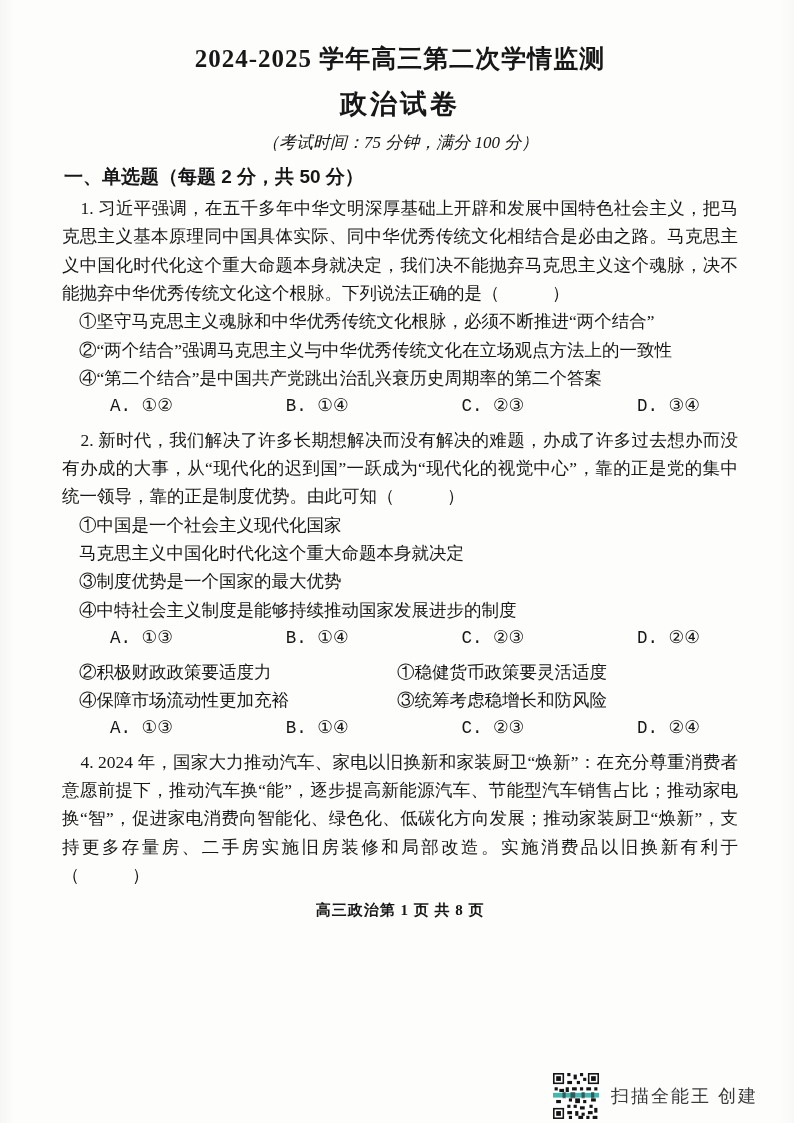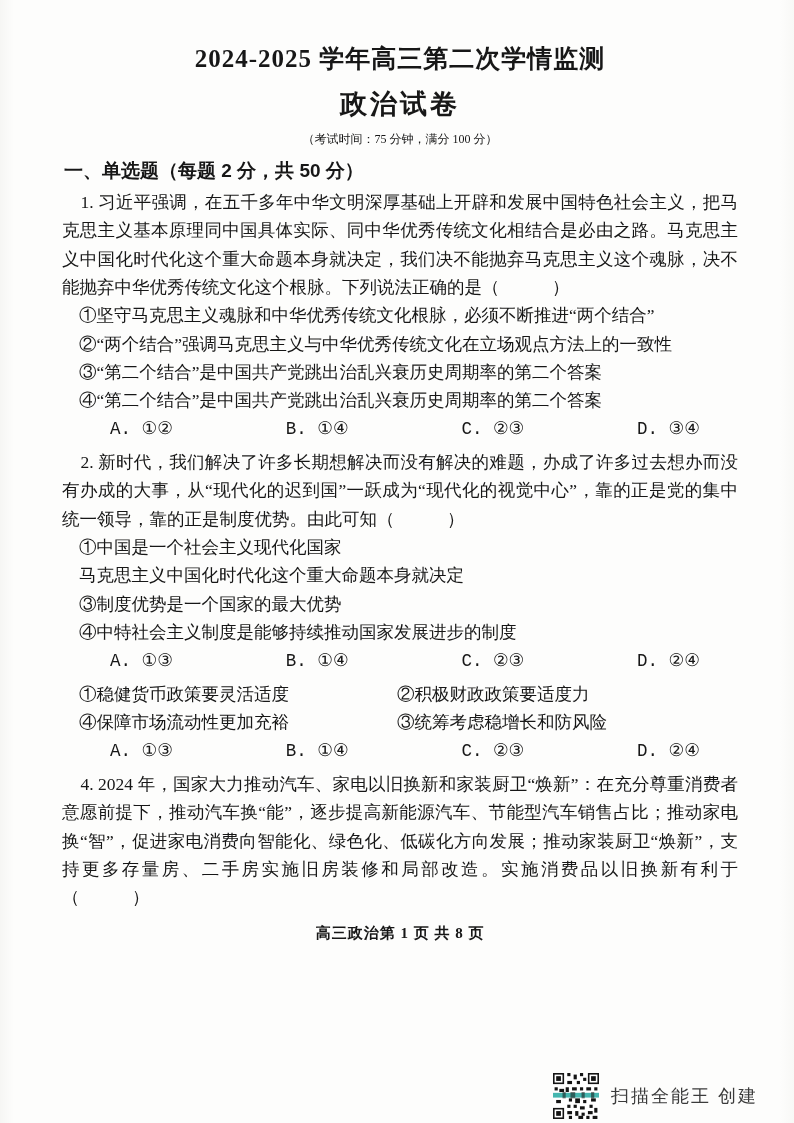--- a/index.html
+++ b/index.html
@@ -29,22 +29,23 @@
   }
   .doc-subtitle {
     text-align: center;
     font-size: 27px;
     font-weight: bold;
     letter-spacing: 3px;
     margin: 11px 0 0 0;
   }
   .exam-info {
     text-align: center;
-    font-size: 12px;
+    font-size: 17px;
     margin: 9px 0 0 0;
+    font-style: italic;
   }
   .section-heading {
     font-family: "Liberation Sans", "DejaVu Sans", sans-serif;
     font-size: 19px;
     font-weight: bold;
     margin: 10px 0 4px 2px;
   }
   .question { margin: 0 0 5px 0; }
   .stem {
     font-size: 17.5px;
@@ -105,21 +106,20 @@
 
   <h1 class="doc-title">2024-2025 学年高三第二次学情监测</h1>
   <h2 class="doc-subtitle">政治试卷</h2>
   <p class="exam-info">（考试时间：75 分钟，满分 100 分）</p>
   <h3 class="section-heading">一、单选题（每题 2 分，共 50 分）</h3>
 
   <div class="question">
     <p class="stem">1. 习近平强调，在五千多年中华文明深厚基础上开辟和发展中国特色社会主义，把马克思主义基本原理同中国具体实际、同中华优秀传统文化相结合是必由之路。马克思主义中国化时代化这个重大命题本身就决定，我们决不能抛弃马克思主义这个魂脉，决不能抛弃中华优秀传统文化这个根脉。下列说法正确的是（　　　）</p>
     <p class="opt">①坚守马克思主义魂脉和中华优秀传统文化根脉，必须不断推进“两个结合”</p>
     <p class="opt">②“两个结合”强调马克思主义与中华优秀传统文化在立场观点方法上的一致性</p>
-    <p class="opt">③“第二个结合”是中国共产党跳出治乱兴衰历史周期率的第二个答案</p>
     <p class="opt">④“第二个结合”是中国共产党跳出治乱兴衰历史周期率的第二个答案</p>
     <div class="choices">
       <span>A. ①②</span>
       <span>B. ①④</span>
       <span>C. ②③</span>
       <span>D. ③④</span>
     </div>
   </div>
 
   <div class="question">
@@ -131,22 +131,22 @@
     <div class="choices">
       <span>A. ①③</span>
       <span>B. ①④</span>
       <span>C. ②③</span>
       <span>D. ②④</span>
     </div>
   </div>
 
   <div class="question">
     <div class="opt-grid">
+      <p>②积极财政政策要适度力</p>
       <p>①稳健货币政策要灵活适度</p>
-      <p>②积极财政政策要适度力</p>
       <p>④保障市场流动性更加充裕</p>
       <p>③统筹考虑稳增长和防风险</p>
     </div>
     <div class="choices">
       <span>A. ①③</span>
       <span>B. ①④</span>
       <span>C. ②③</span>
       <span>D. ②④</span>
     </div>
   </div>

